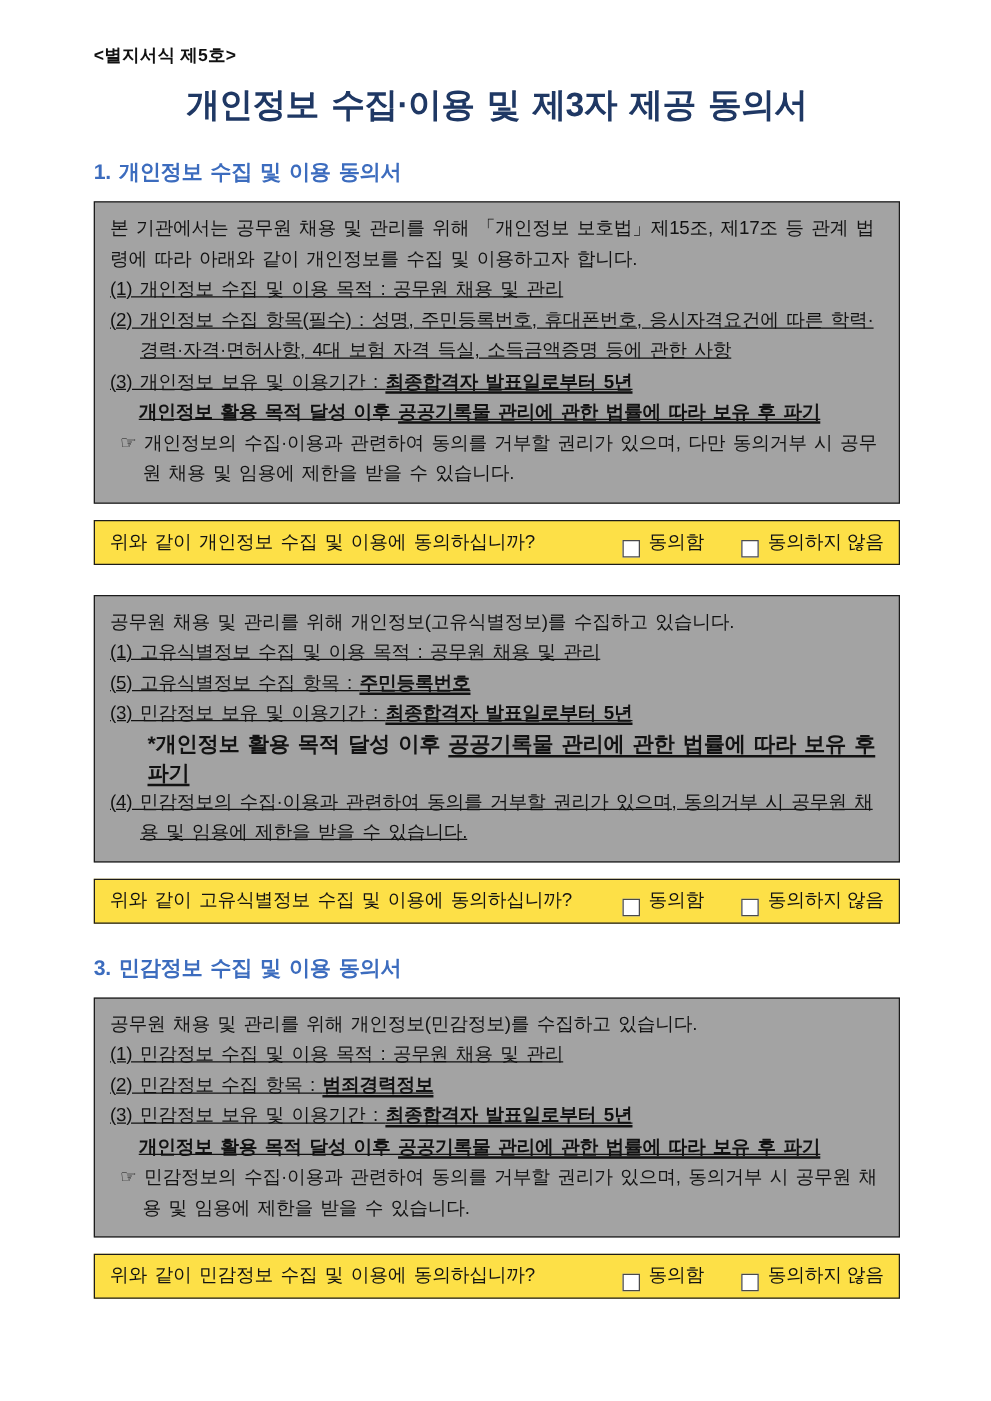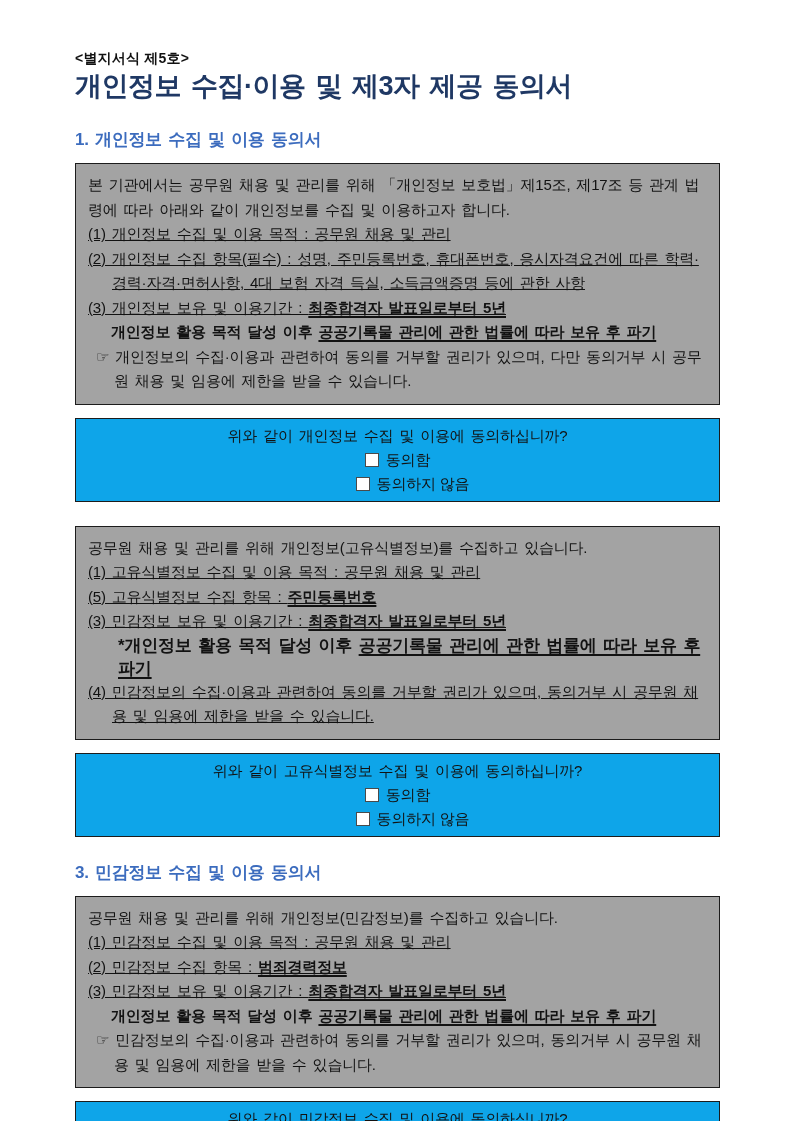--- a/index.html
+++ b/index.html
@@ -6,30 +6,31 @@
   body {
     width: 793px; height: 1121px;
     font-family: "Liberation Sans", "DejaVu Sans", sans-serif;
     color: #121212;
     position: relative;
     overflow: hidden;
   }
   .page {
     box-sizing: border-box;
     width: 793px; height: 1121px;
-    padding: 50px 73px 0 75px;
+    padding: 36px 73px 0 75px;
   }
   .form-label {
     font-size: 14px;
     font-weight: 700;
     color: #111;
     letter-spacing: 0.2px;
   }
   h1.doc-title {
-    margin: 0 0 0 0;
+    margin: 12px 0 0 0;
+    text-align: center;
     font-size: 27px;
     font-weight: 700;
     color: var(--title-color, #1F3864);
     letter-spacing: -0.5px;
     word-spacing: 3px;
   }
   .section { margin-top: 24px; }
   .section h2 {
     margin: 0 0 12px 0;
     font-size: 17px;
@@ -44,48 +45,47 @@
     background: #a3a3a3;
   }
   .line {
     font-size: 15px;
     line-height: 24.5px;
     word-spacing: 2px;
     letter-spacing: -0.2px;
   }
   .ln-plain { padding-left: 0; }
   .ln-num  { padding-left: 24px; text-indent: -24px; text-decoration: underline; }
-  .ln-sub  { padding-left: 23px; }
+  .ln-sub  { padding-left: 23px; text-decoration: underline; }
   .ln-note { padding-left: 26px; text-indent: -18px; }
   .ln-star { padding-left: 30px; font-size: 17px; line-height: 23px; }
   .seg-b  { font-weight: 700; }
   .seg-bu { font-weight: 700; text-decoration: underline; text-underline-offset: 3px; text-decoration-thickness: 1.5px; }
   .consent-row {
     border: 1.5px solid #1c1c1c;
     margin-top: 13px;
     padding: 5px 12px;
     display: flex;
     align-items: center;
-    background: #0ea5e9;
-    flex-direction: column;
+    background: #fde047;
   }
   .consent-q {
     flex: 1;
     font-size: 15px;
     line-height: 24px;
     word-spacing: 2px;
     letter-spacing: -0.2px;
   }
   .consent-opt {
     white-space: nowrap;
     font-size: 15px;
     line-height: 24px;
     letter-spacing: -0.2px;
     display: inline-flex;
-    align-items: center;
+    align-items: flex-end;
     cursor: pointer;
   }
   .consent-opt + .consent-opt { margin-left: 30px; }
   .cb {
     display: inline-block;
     width: 12px; height: 12px;
     border: 1.6px solid #4a4a4a;
     background: #fff;
     margin-right: 7px;
     flex: 0 0 auto;

